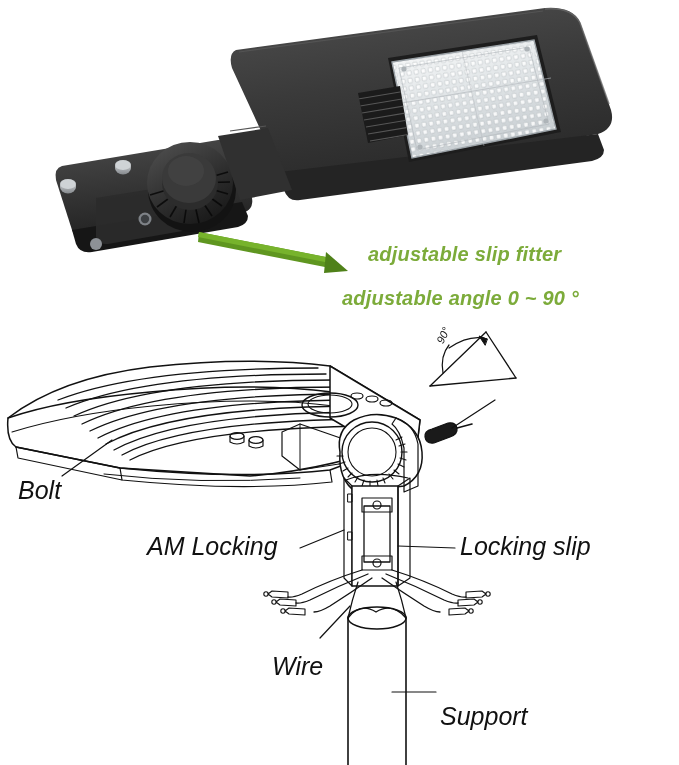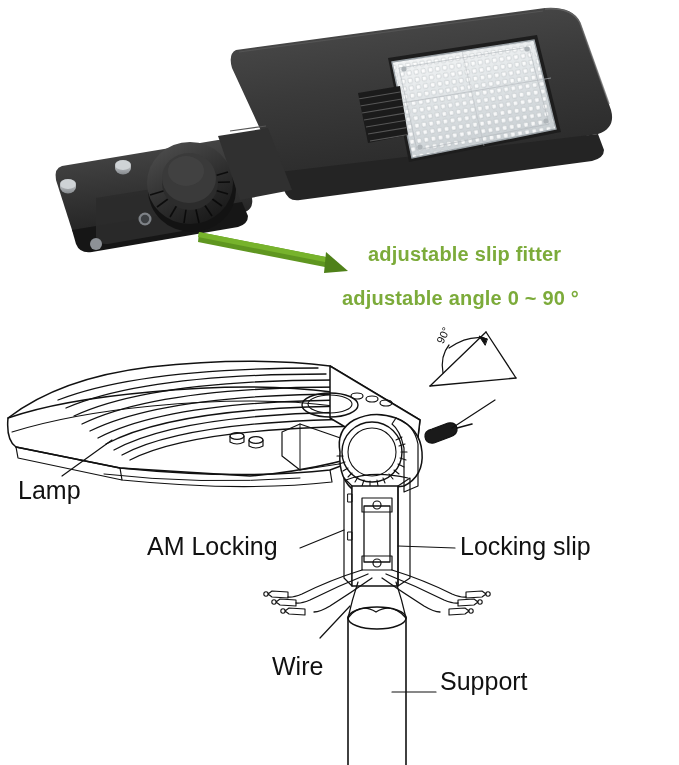--- a/index.html
+++ b/index.html
@@ -2,21 +2,21 @@
 <html><head>
 <meta charset="utf-8">
 <title>LED Shoebox Light — Adjustable Slip Fitter Diagram</title>
 <style>
   html,body{margin:0;padding:0;background:#ffffff;}
   body{
     width:679px;height:765px;position:relative;overflow:hidden;
     font-family:"Liberation Sans", sans-serif;
     -webkit-font-smoothing:antialiased;
   }
-  .stage{position:absolute;inset:0;width:679px;height:635px;}
+  .stage{position:absolute;inset:0;width:679px;height:635px;font-style:italic;}
   .layer{position:absolute;top:0;left:0;width:679px;height:765px;}
   svg{display:block;}
   .anno{
     position:absolute;
     font-family:"Liberation Sans", sans-serif;
     font-weight:bold;
     white-space:nowrap;
     letter-spacing:.2px;
   }
   #slip-fitter-text{left:368px;top:243px;font-size:20px;}
@@ -28,21 +28,21 @@
     color:#111111;
     white-space:nowrap;
     font-size:25px;
     line-height:1;
   }
   #label-lamp{left:18px;top:478px;}
   #label-am-bracket{left:147px;top:534px;}
   #label-adjusting-bolt{left:500px;top:392px;}
   #label-locking-bolt{left:460px;top:534px;}
   #label-wire{left:272px;top:634px;margin-top:20px;}
-  #label-support{left:440px;top:669px;}
+  #label-support{left:440px;top:704px;}
   #label-angle-90{
     position:absolute;left:434px;top:340px;
     font-size:11px;color:#111;
     transform:rotate(-64deg);transform-origin:left top;
     font-family:"Liberation Sans", sans-serif;
   }
 </style>
 </head>
 <body>
 
@@ -350,21 +350,21 @@
       </g>
     </g>
   </svg>
 
   <div id="slip-fitter-text" class="anno" style="color:#7cab3a;">adjustable slip fitter</div>
 
   <div id="angle-text" class="anno" style="color:#7cab3a;">adjustable angle 0 ~ 90 °</div>
 
   <div id="label-angle-90">90°</div>
 
-  <div id="label-lamp" class="callout">Lamp</div>
+  <div id="label-lamp" class="callout">Bolt</div>
 
   <div id="label-am-bracket" class="callout">AM Locking</div>
 
 
   <div id="label-locking-bolt" class="callout">Locking slip</div>
 
   <div id="label-wire" class="callout">Wire</div>
 
   <div id="label-support" class="callout">Support</div>
 

